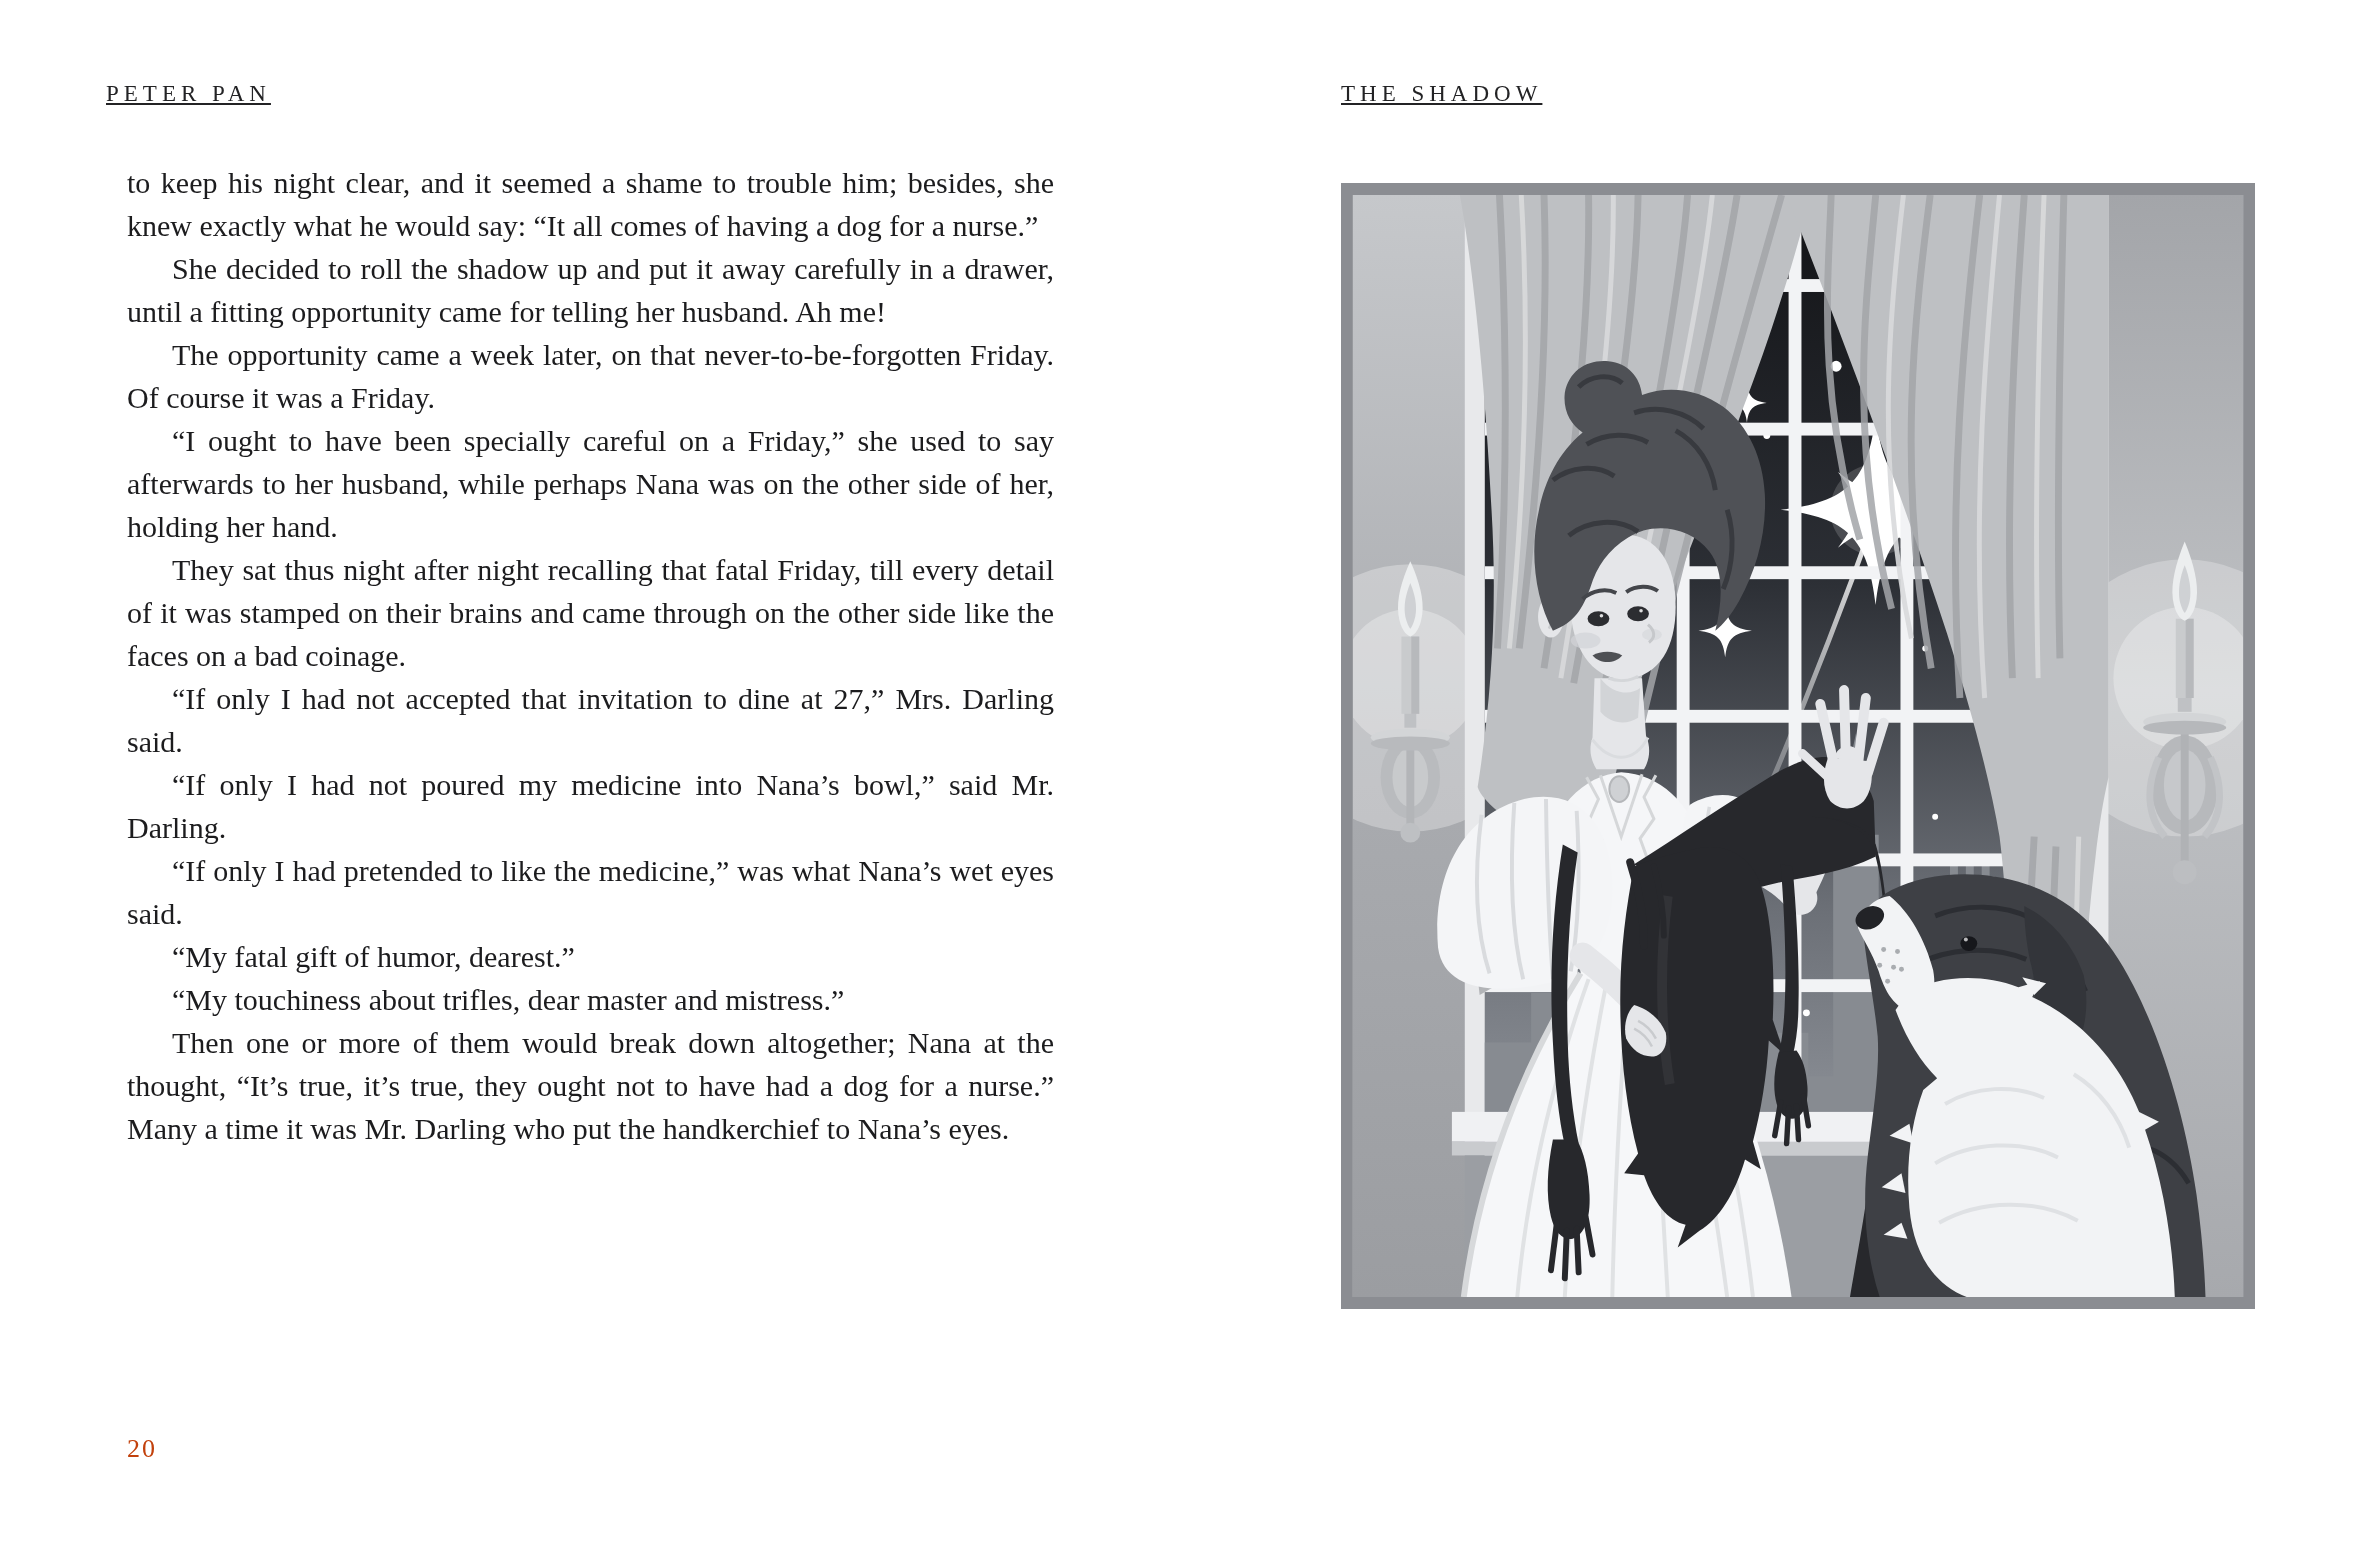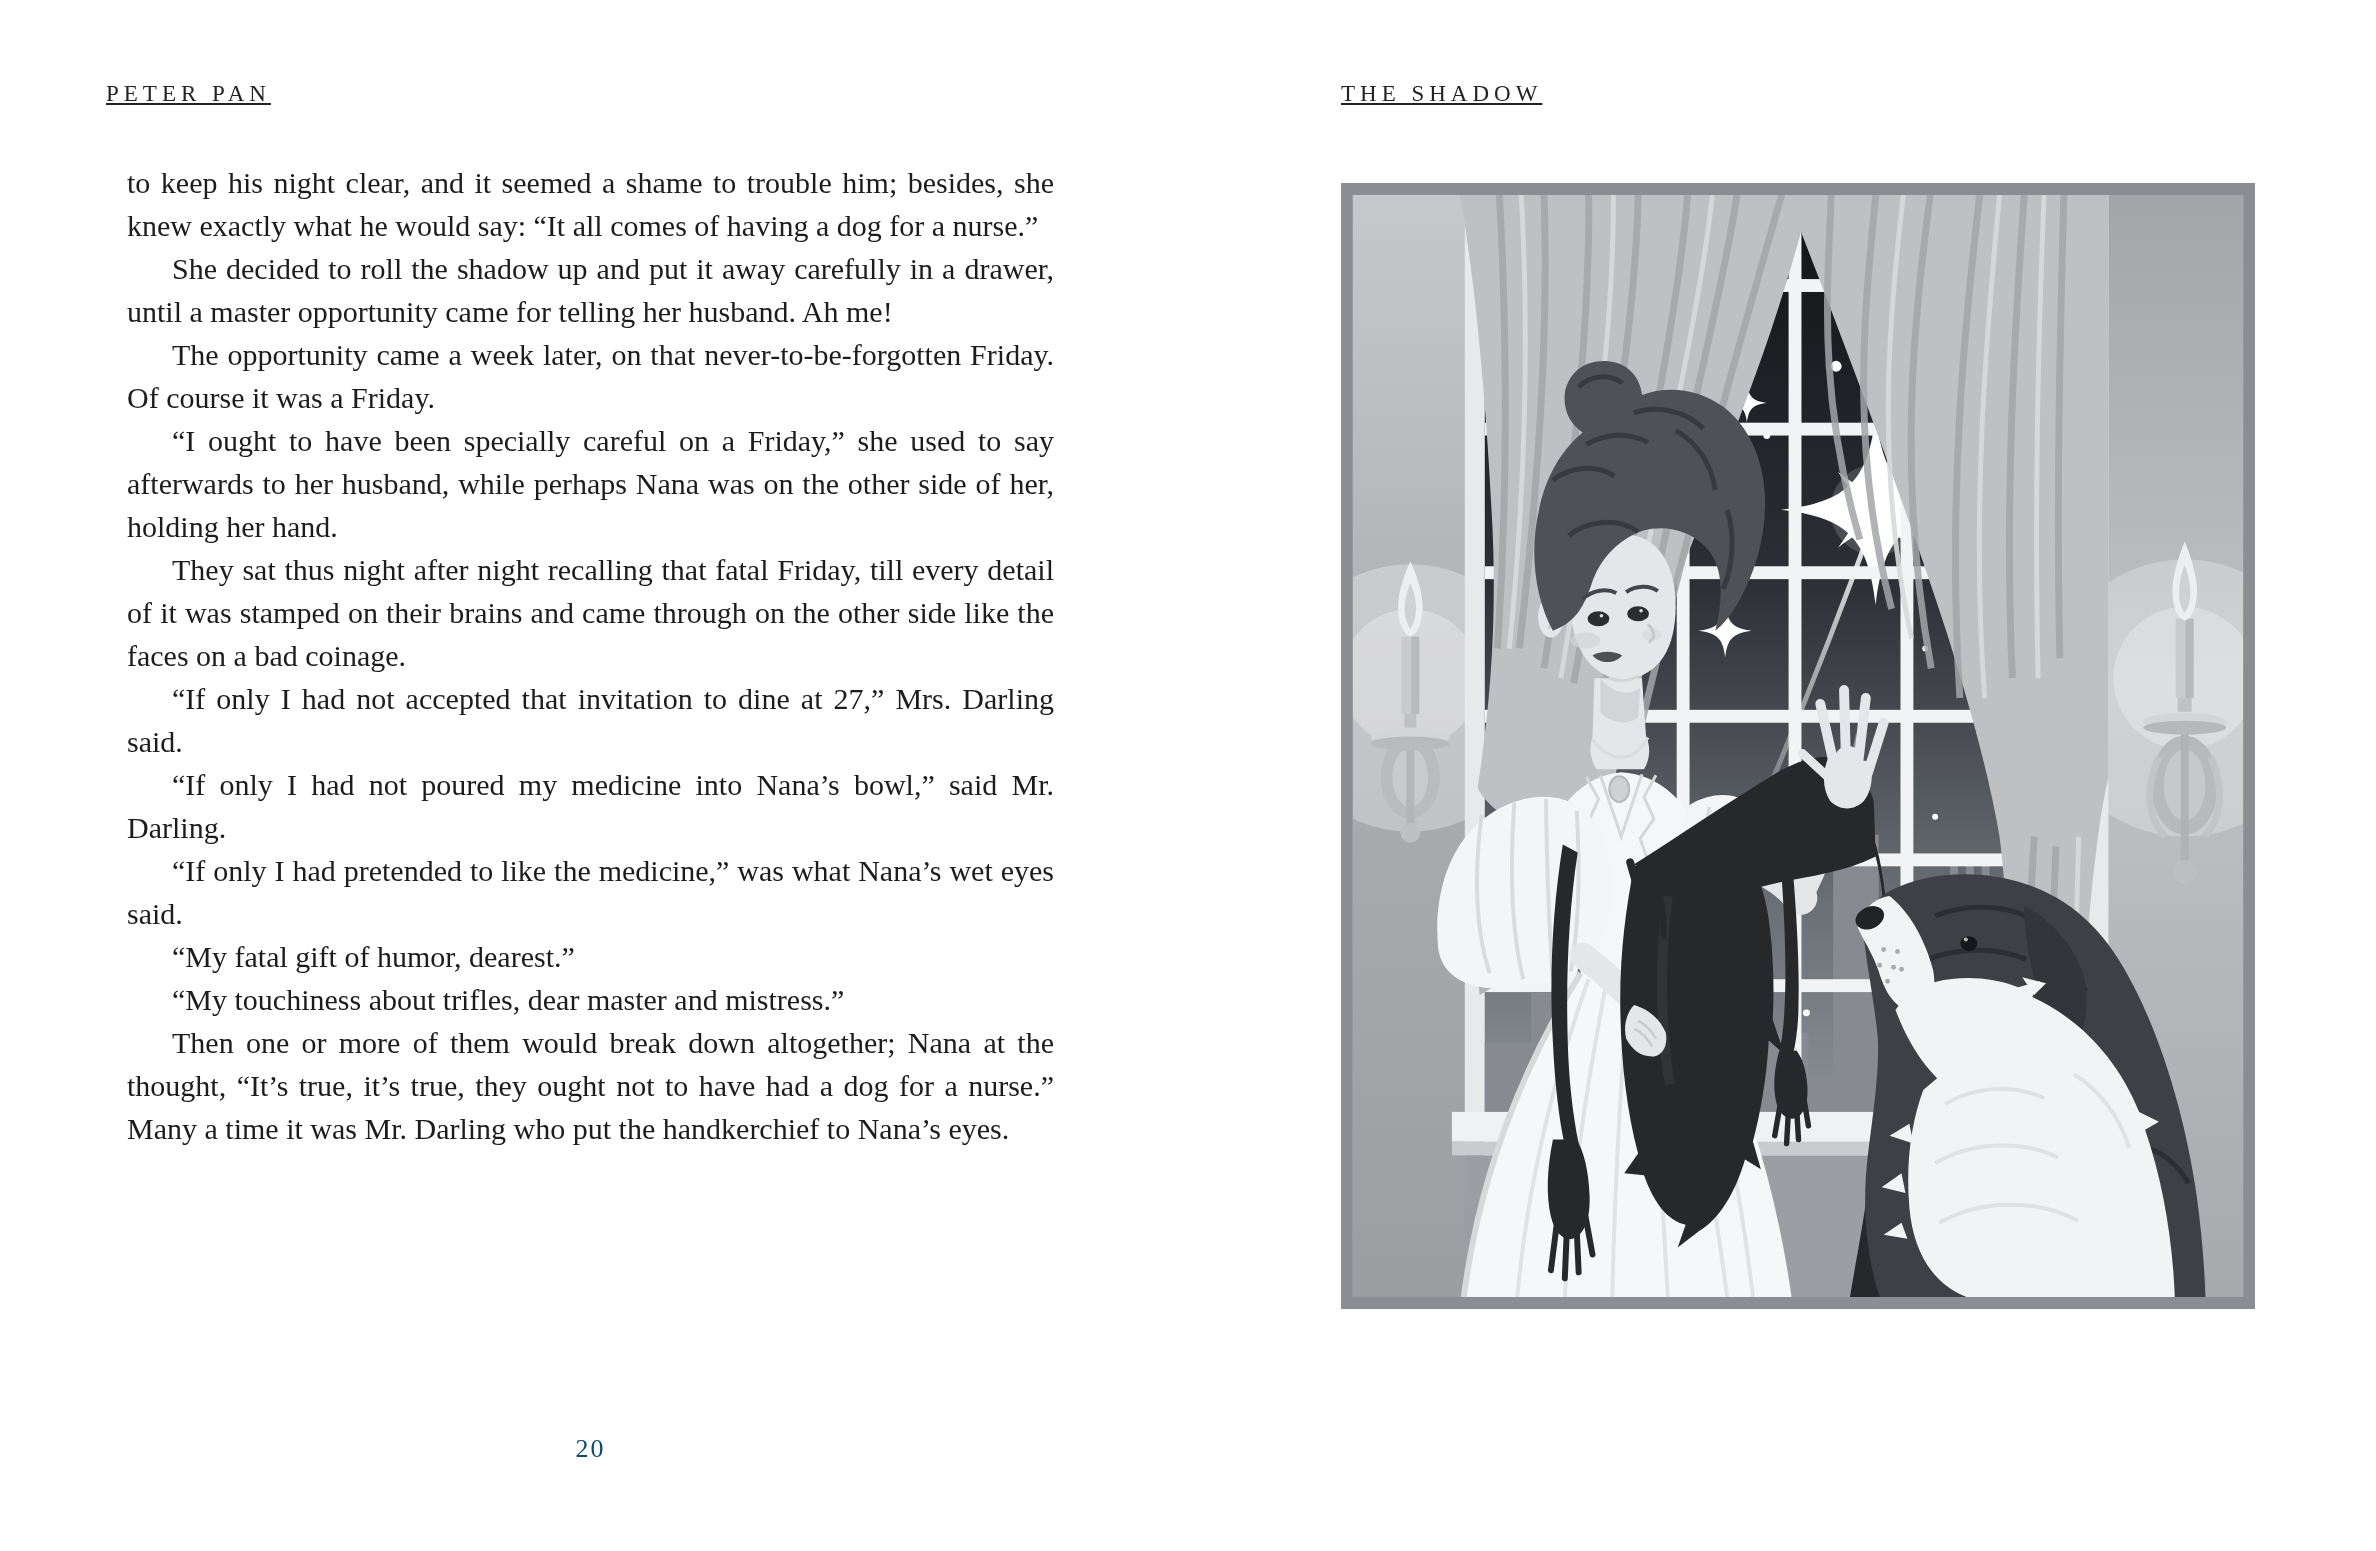--- a/index.html
+++ b/index.html
@@ -16,35 +16,35 @@
   .textblock{
     position:absolute;left:127px;top:161px;width:927px;
     font-size:30px;line-height:43px;text-align:justify;
     text-justify:inter-word;hyphens:none;color:#1c1c1e;
   }
   .textblock p{margin:0;padding:0;}
   .textblock p.indent{text-indent:45px;}
   .it{font-style:italic;}
   .pagenum{
     position:absolute;left:127px;top:1434px;width:927px;
-    text-align:center;font-size:26px;letter-spacing:2px;color:#0c4a6e;
+    font-size:26px;letter-spacing:2px;color:#c2410c;
   }
   .illus{
     position:absolute;left:1341px;top:183px;width:914px;height:1126px;
   }
   .illus svg{display:block;width:914px;height:1126px;}
 </style>
 </head>
 <body>
 
 <div>
   <div class="running-header left">PETER PAN</div>
   <div class="textblock">
       <p class=""><span>to keep his night clear, and it seemed a shame to trouble him; besides, she knew exactly what he would say: “It all comes of having a dog for a nurse.”</span></p>
-      <p class="indent"><span>She decided to roll the shadow up and put it away carefully in a drawer, until a master opportunity came for telling her husband. Ah me!</span></p>
+      <p class="indent"><span>She decided to roll the shadow up and put it away carefully in a drawer, until a fitting opportunity came for telling her husband. Ah me!</span></p>
       <p class="indent"><span>The opportunity came a week later, on that never-to-be-forgotten Friday. Of course it was a Friday.</span></p>
       <p class="indent"><span>“I ought to have been specially careful on a Friday,” she used to say afterwards to her husband, while perhaps Nana was on the other side of her, holding her hand.</span></p>
       <p class="indent"><span>They sat thus night after night recalling that fatal Friday, till every detail of it was stamped on their brains and came through on the other side like the faces on a bad coinage.</span></p>
       <p class="indent"><span>“If only I had not accepted that invitation to dine at 27,” Mrs. Darling said.</span></p>
       <p class="indent"><span>“If only I had not poured my medicine into Nana’s bowl,” said Mr. Darling.</span></p>
       <p class="indent"><span>“If only I had pretended to like the medicine,” was what Nana’s wet eyes said.</span></p>
       <p class="indent"><span>“My fatal gift of humor, dearest.”</span></p>
       <p class="indent"><span>“My touchiness about trifles, dear master and mistress.”</span></p>
       <p class="indent"><span>Then one or more of them would break down altogether; Nana at the thought, “It’s true, it’s true, they ought not to have had a dog for a nurse.” Many a time it was Mr. Darling who put the handkerchief to Nana’s eyes.</span></p>
     </div>

